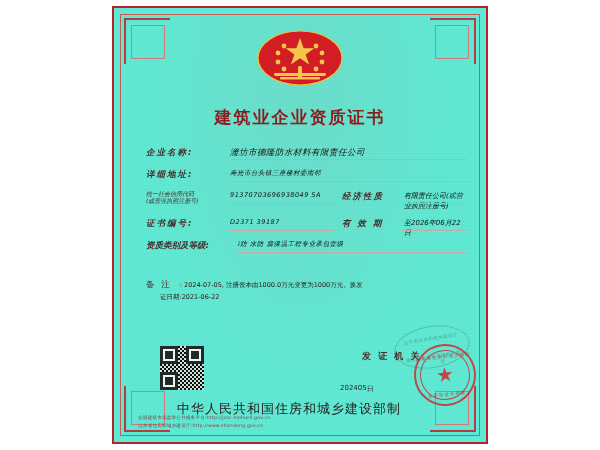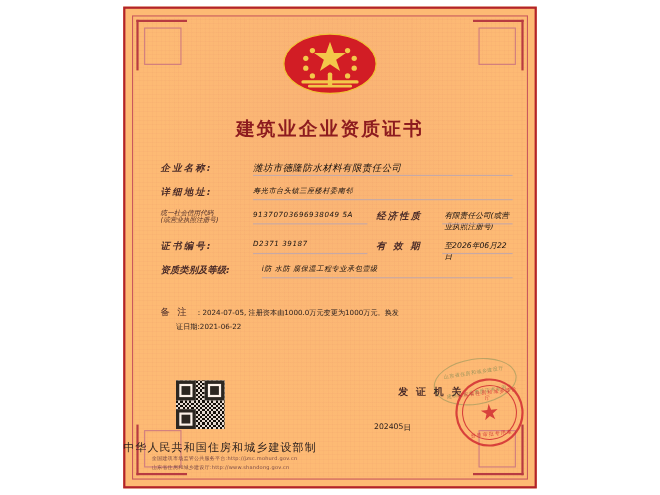--- a/index.html
+++ b/index.html
@@ -14,21 +14,21 @@
     font-family: "Liberation Sans", sans-serif;
   }
 
   
   #cert {
     position: absolute;
     left: 112px;
     top: 6px;
     width: 376px;
     height: 438px;
-    background: #fdba74;
+    background: #5eead4;
     box-sizing: border-box;
   }
   .outer-border {
     position: absolute;
     inset: 0;
     border: 2px solid #b2232a;
     box-sizing: border-box;
   }
   .inner-border {
     position: absolute;
@@ -241,23 +241,23 @@
     font-family: "DejaVu Sans", sans-serif;
     font-size: 7px;
     color: #2b201e;
     display: flex;
     justify-content: flex-start;
   }
   .ministry {
     position: absolute;
     left: 0; right: 22px;
     top: 394px;
-    text-align: left;
-    font-family: "DejaVu Sans", sans-serif;
-    font-size: 10px;
+    text-align: center;
+    font-family: "DejaVu Sans", sans-serif;
+    font-size: 13px;
     color: #2b201e;
     letter-spacing: 1px;
   }
 
   
   .seal {
     position: absolute;
     left: 302px;
     top: 338px;
     width: 58px;

